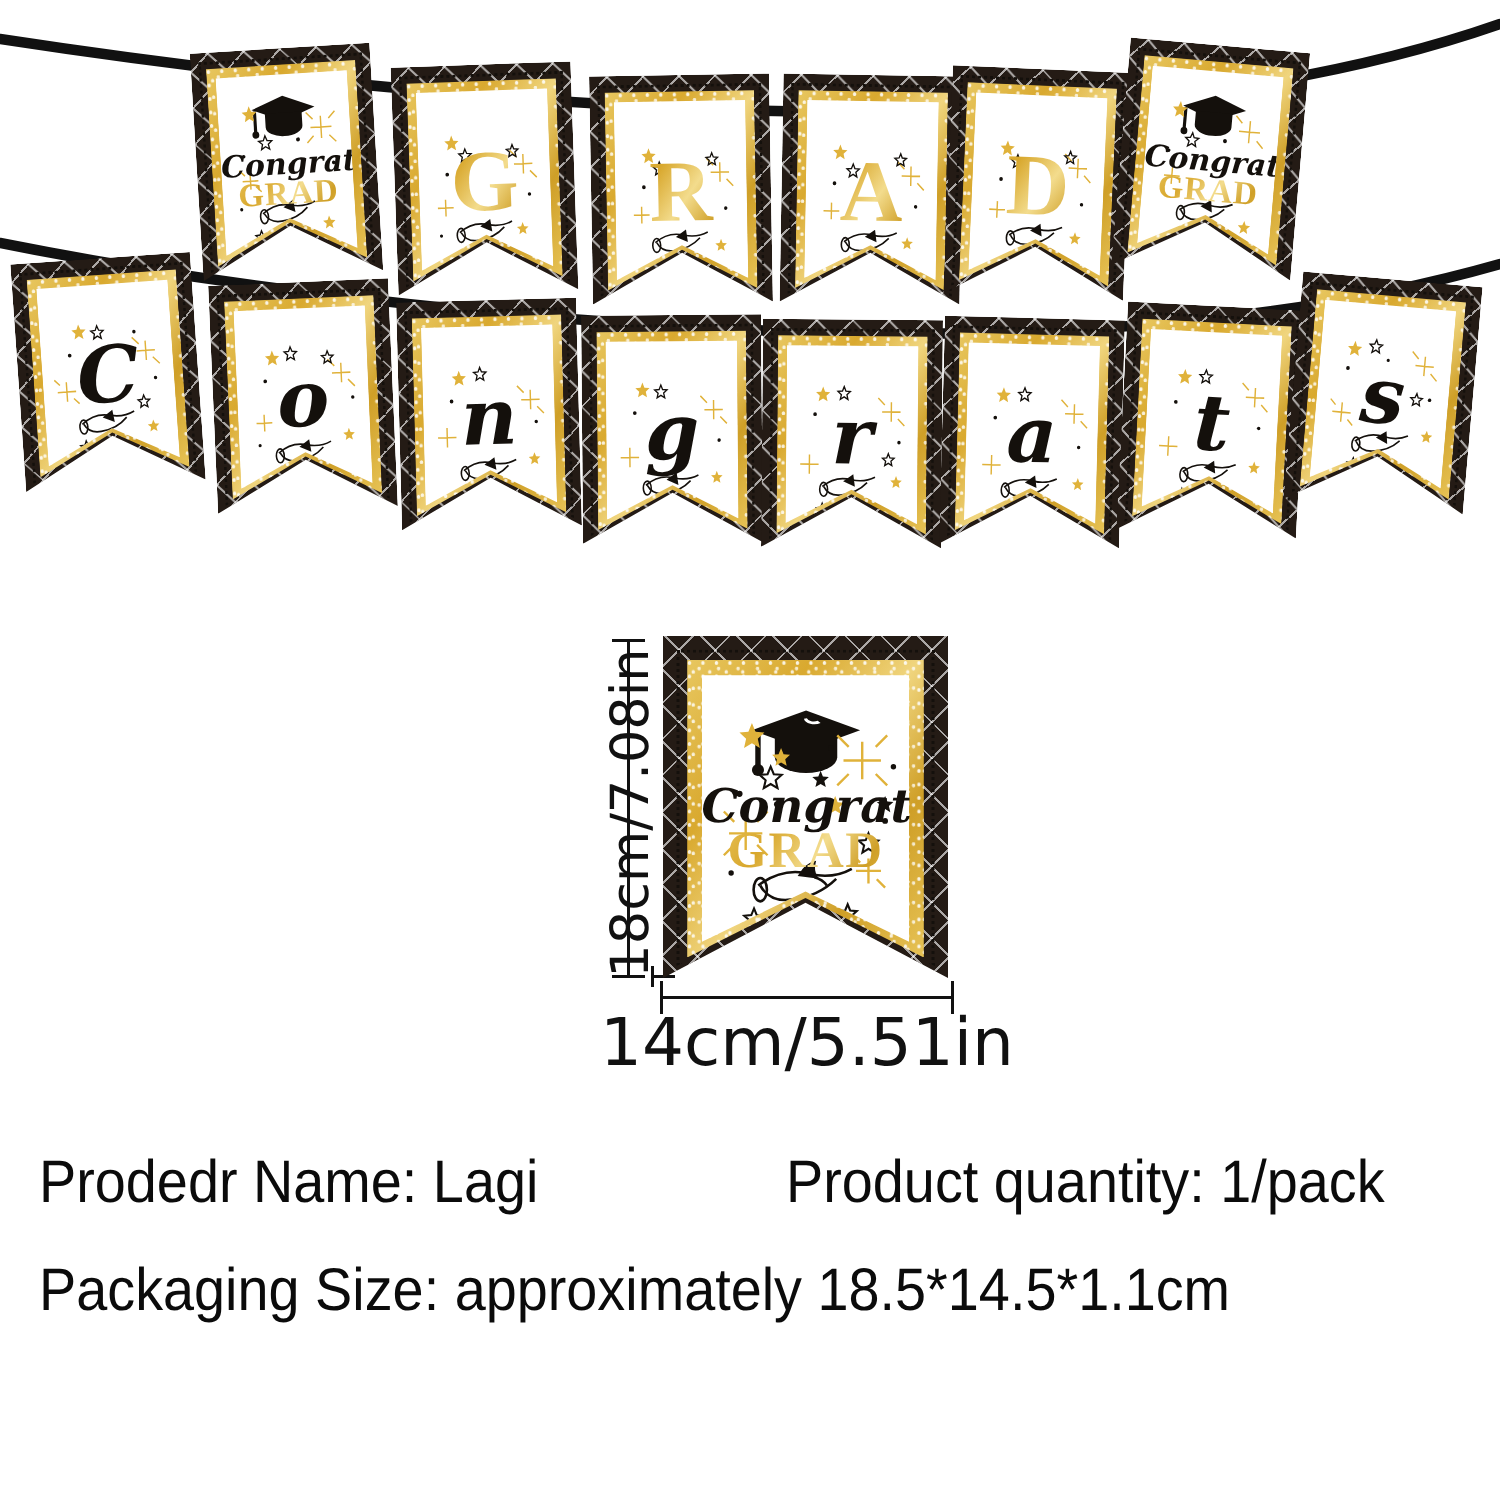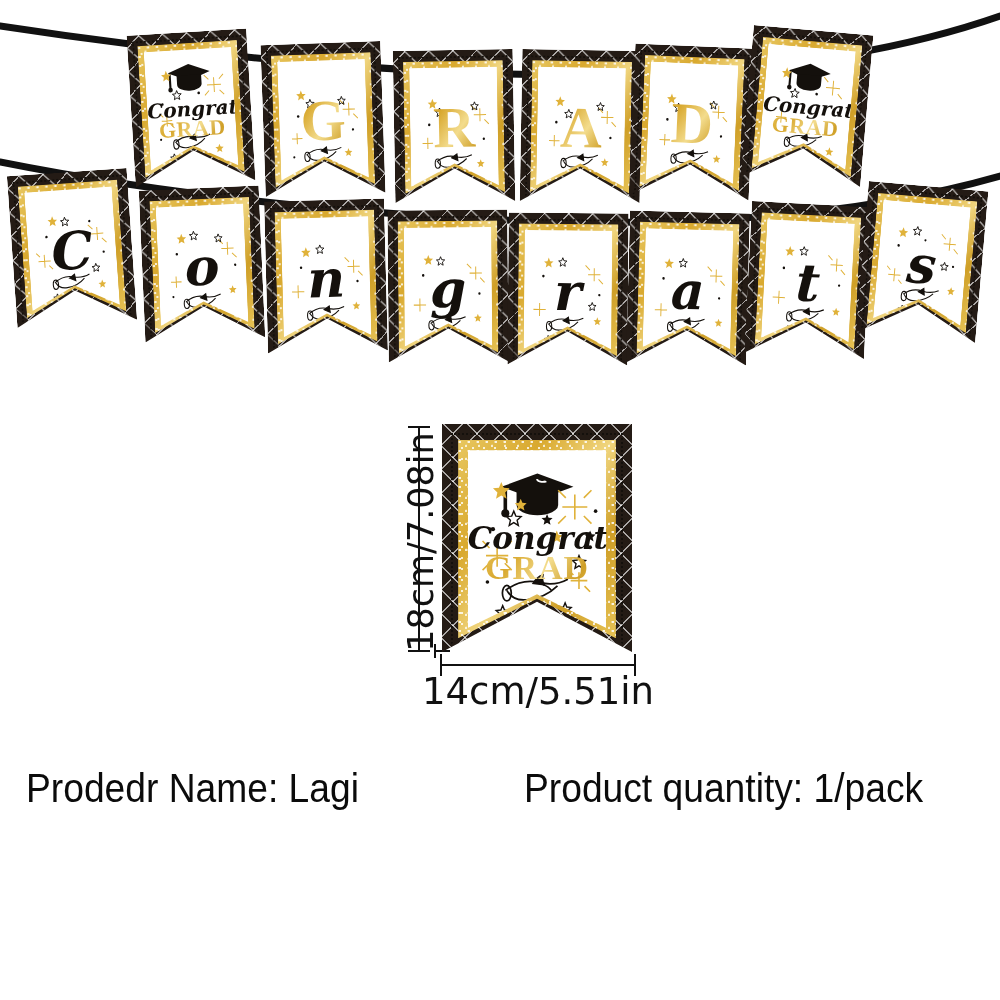--- a/index.html
+++ b/index.html
@@ -113,21 +113,21 @@
     position:absolute;left:-82px;top:110px;width:250px;
     transform:rotate(-90deg);
     text-align:center;
     font-family:"DejaVu Sans", sans-serif;
     font-size:35px;color:#111;white-space:nowrap;
   }
   .dim-label-h{
     position:absolute;left:-20px;top:258px;width:360px;
     text-align:center;
     font-family:"DejaVu Sans", sans-serif;
-    font-size:37px;color:#111;white-space:nowrap;
+    font-size:44px;color:#111;white-space:nowrap;
   }
 
   
   .info{position:absolute;left:0;top:752px;width:848px;}
   .info-row{
     position:relative;height:72px;
     display:flex;align-items:center;
   }
   .info-text{
     font-family:"Liberation Sans", sans-serif;
@@ -790,15 +790,18 @@
         <div class="dots"></div>
       </div>
     </div>
   </div>
 
   <div class="info">
     <div class="info-row split">
       <div class="info-text info-left">Prodedr Name: Lagi</div>
       <div class="info-text info-right">Product quantity: 1/pack</div>
     </div>
+    <div class="info-row">
+      <div class="info-text info-full">Packaging Size: approximately 18.5*14.5*1.1cm</div>
+    </div>
   </div>
 
 </div>
 
 </body></html>

